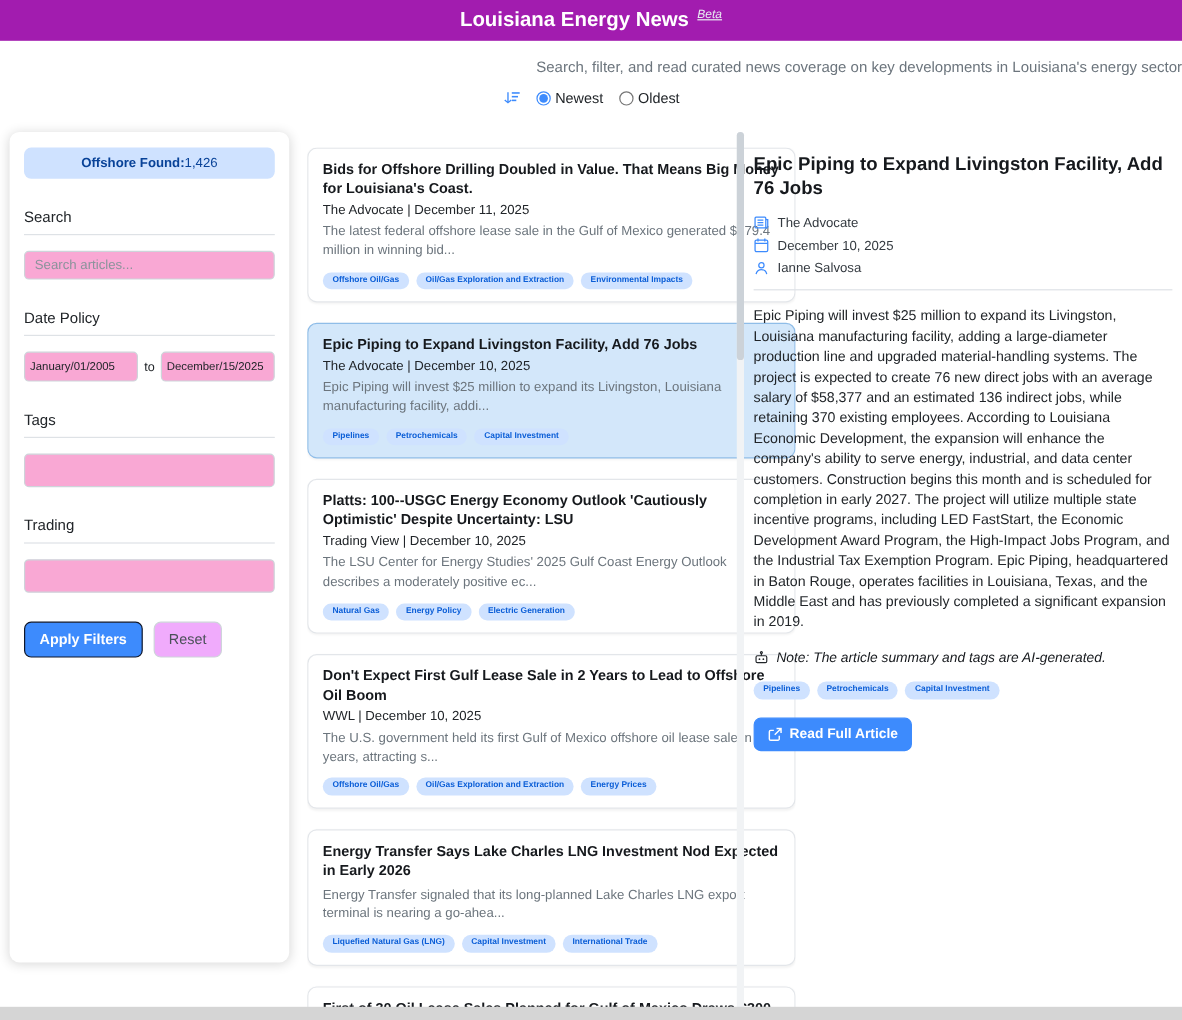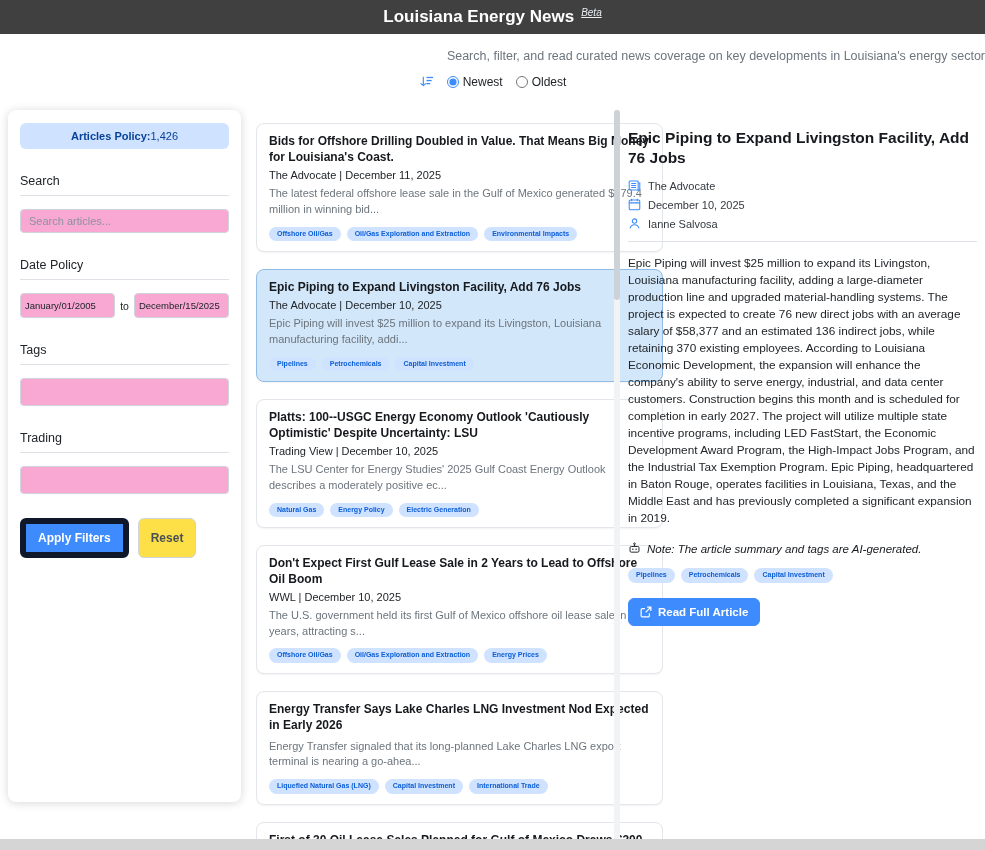--- a/index.html
+++ b/index.html
@@ -3,21 +3,21 @@
 <meta charset="utf-8">
 <style>
   * { box-sizing: border-box; }
   html,body { margin:0; padding:0; }
   body {
     width:985px; height:850px; overflow:hidden; position:relative;
     font-family:"Liberation Sans", sans-serif; background:#ffffff; color:#212529;
   }
   
   .topbar {
-    height:34px; background:#404040; display:flex; align-items:center;
+    height:34px; background:#a21caf; display:flex; align-items:center;
     justify-content:center; gap:7px;
   }
   .app-title { color:#ffffff; font-weight:bold; font-size:17px; }
   .beta { color:#e8edf2; font-style:italic; font-size:10px; position:relative; top:-5px;text-decoration:underline; }
 
   .subtitle { text-align:right; color:#6c757d; font-size:12.5px; margin-top:15px; }
 
   .sortbar {
     display:flex; justify-content:center; align-items:center; gap:13px;
     margin-top:11px; font-size:12px; color:#212529;
@@ -46,22 +46,22 @@
     width:100%; padding:5px 8px; font-size:11px; color:#495057;
     border:1px solid #ced4da; border-radius:4px; background:#f9a8d4; outline:none;
   }
   .text-input::placeholder { color:#8a939b; }
   .text-input.tall { height:28px; }
   .date-row { display:flex; align-items:center; gap:5px; }
   .date-row .date { flex:1; min-width:0; font-size:9.5px; padding:6px 4px; color:#212529; }
   .to-word { font-size:10.5px; color:#212529; }
   .btn-row { display:flex; gap:9px; margin-top:24px; }
   .btn { font-family:inherit; font-size:12px; border-radius:6px; padding:7px 12px; cursor:pointer; }
-  .btn.primary { background:#3d8bfd; color:#ffffff; border:6px solid #0f172a; font-weight:bold; }
-  .btn.light { background:#fde047; color:#495057; border:1px solid #ced4da;font-weight:bold; }
+  .btn.primary { background:#3d8bfd; color:#ffffff; border:1px solid #0f172a; font-weight:bold; }
+  .btn.light { background:#f0abfc; color:#495057; border:1px solid #ced4da; }
 
   
   .article-list {
     position:absolute; left:256px; top:13px; width:407px; bottom:0;
     display:flex; flex-direction:column; gap:17px; overflow:hidden;
   }
   .card {
     background:#ffffff; border:1px solid #e3e6ea; border-radius:8px;
     padding:10px 12px; box-shadow:0 1px 2px rgba(0,0,0,0.05);
     flex:0 0 auto; cursor:pointer;
@@ -134,21 +134,21 @@
     <label class="radio">
       <input type="radio" name="sort" style="">
       <span>Oldest</span>
     </label>
   </div>
 
   <div class="main">
 
     <aside class="sidebar">
       <div class="found-pill">
-        <span class="found-label">Articles Policy:</span><span class="found-value">1,426</span>
+        <span class="found-label">Offshore Found:</span><span class="found-value">1,426</span>
       </div>
 
       <div class="section-title">Search</div>
       <hr class="sep">
       <input class="text-input" type="text" placeholder="Search articles..." style="">
 
       <div class="section-title">Date Policy</div>
       <hr class="sep">
       <div class="date-row">
         <input class="text-input date" type="text" value="January/01/2005" style="">

